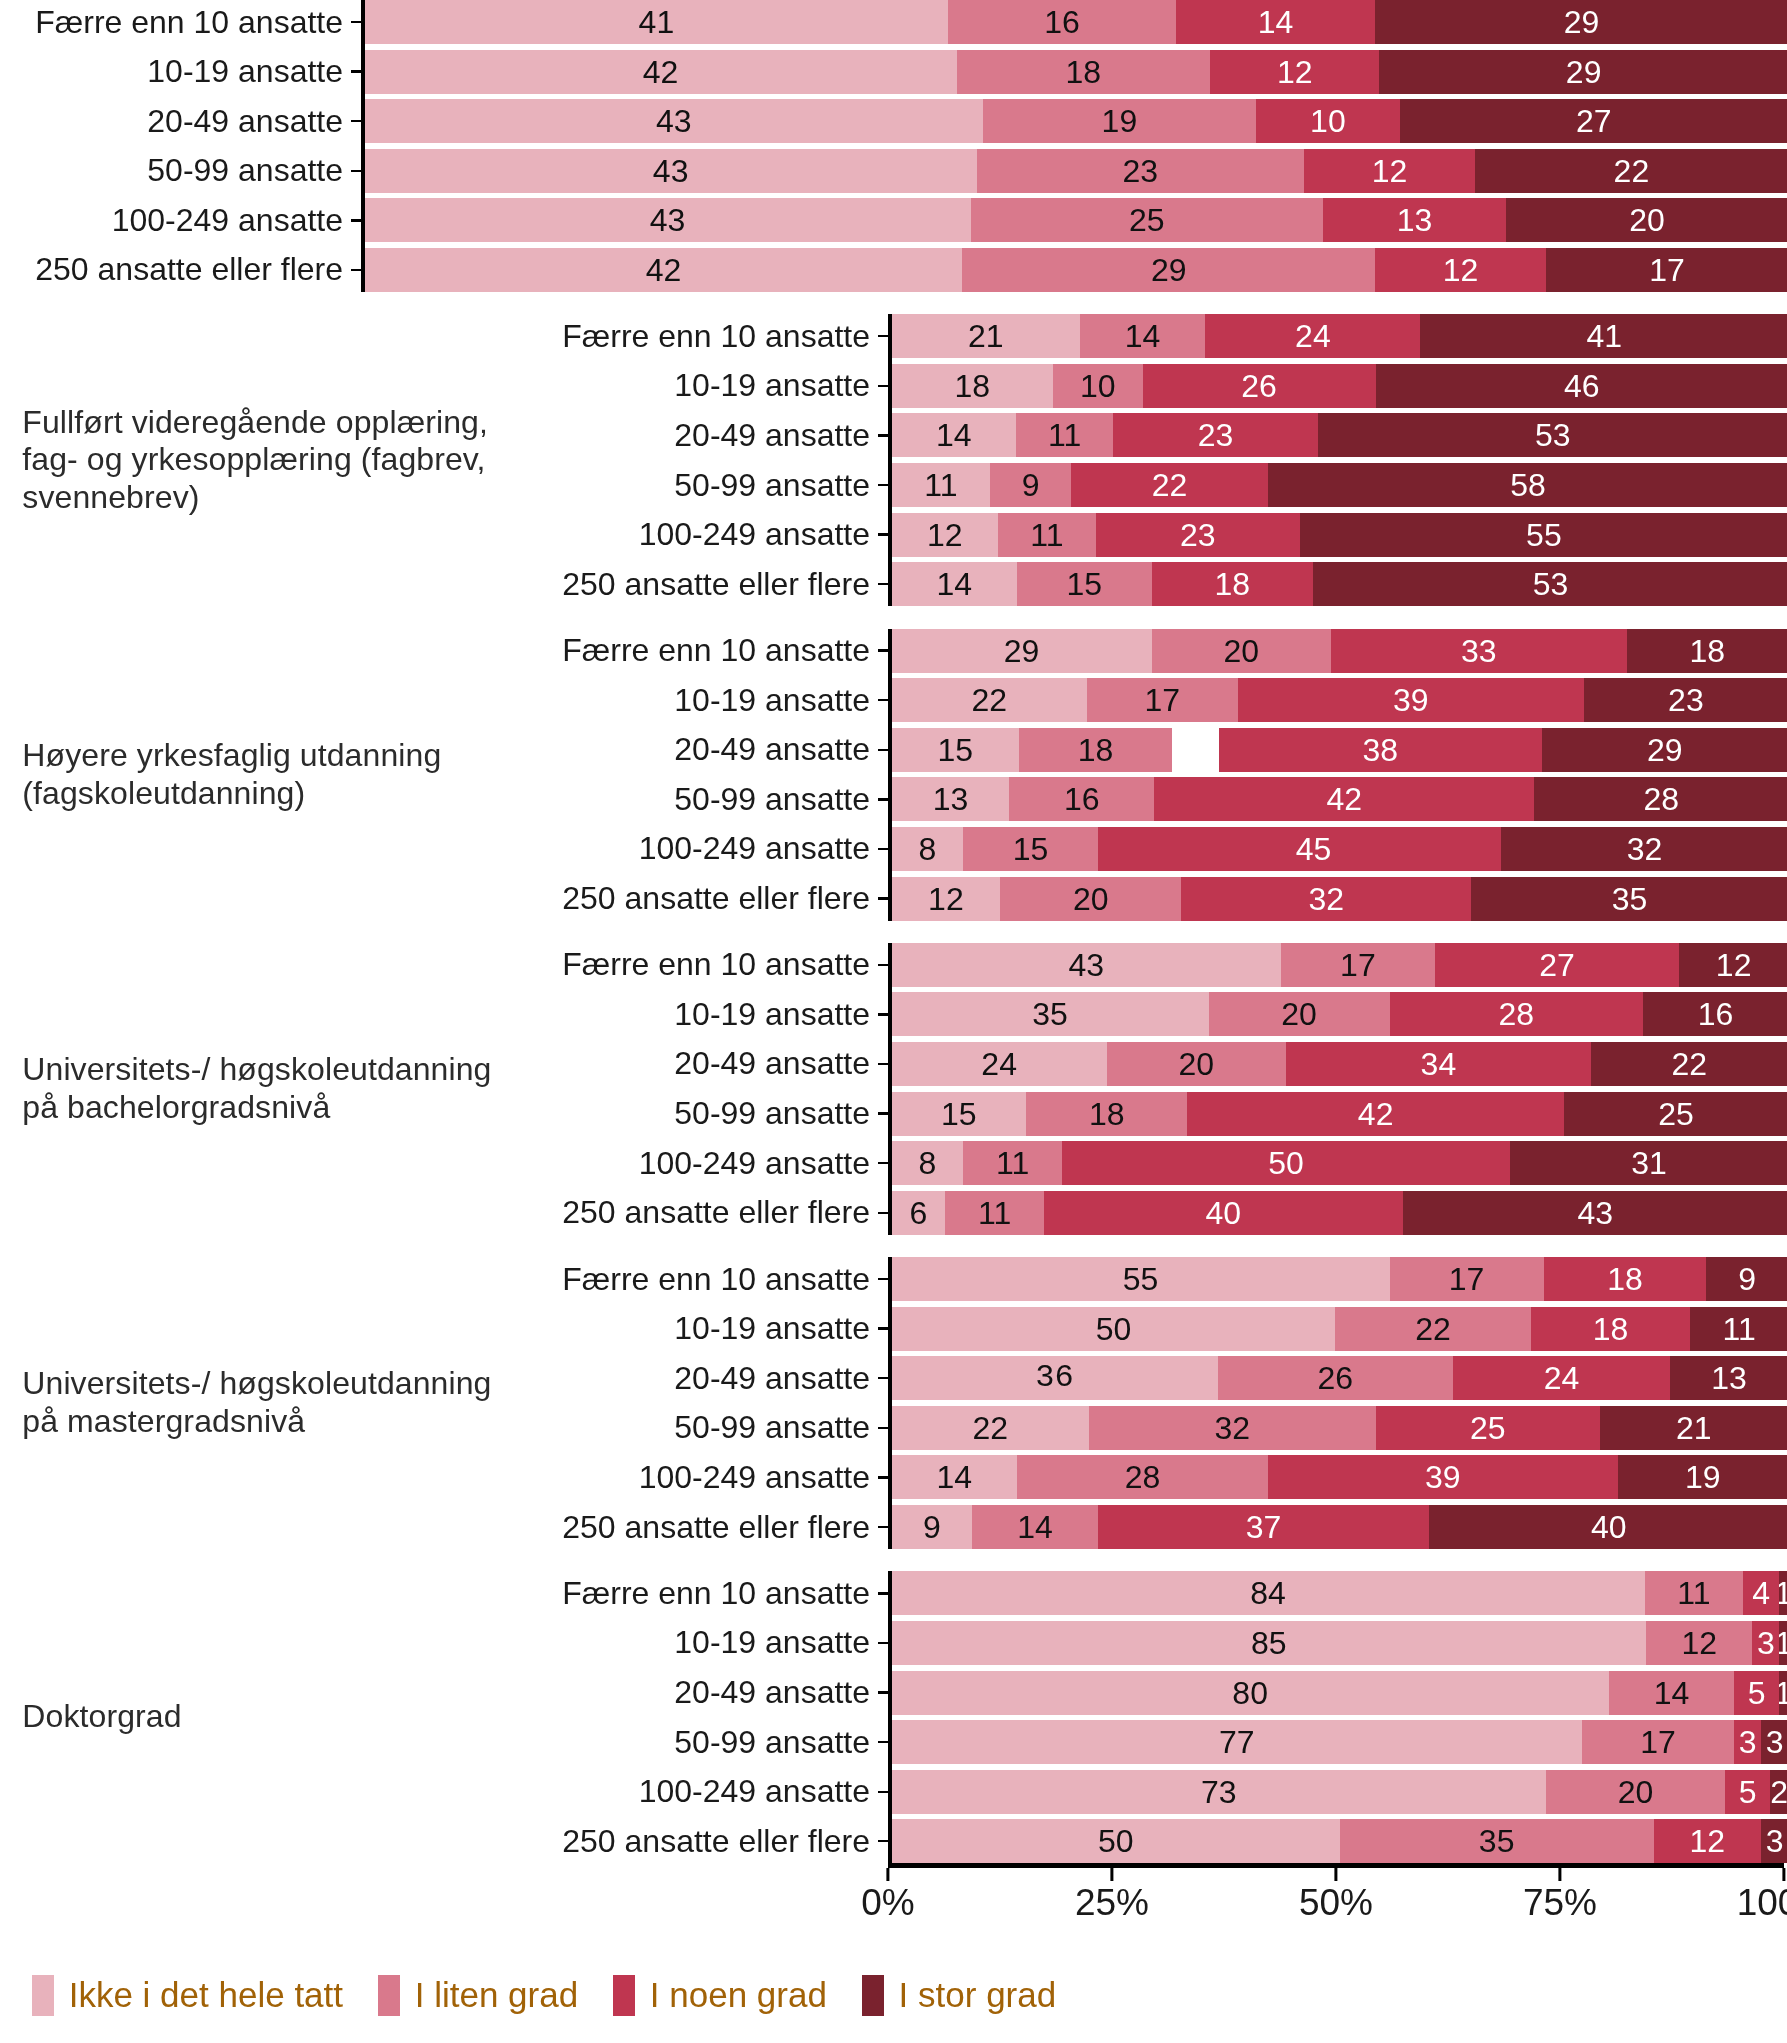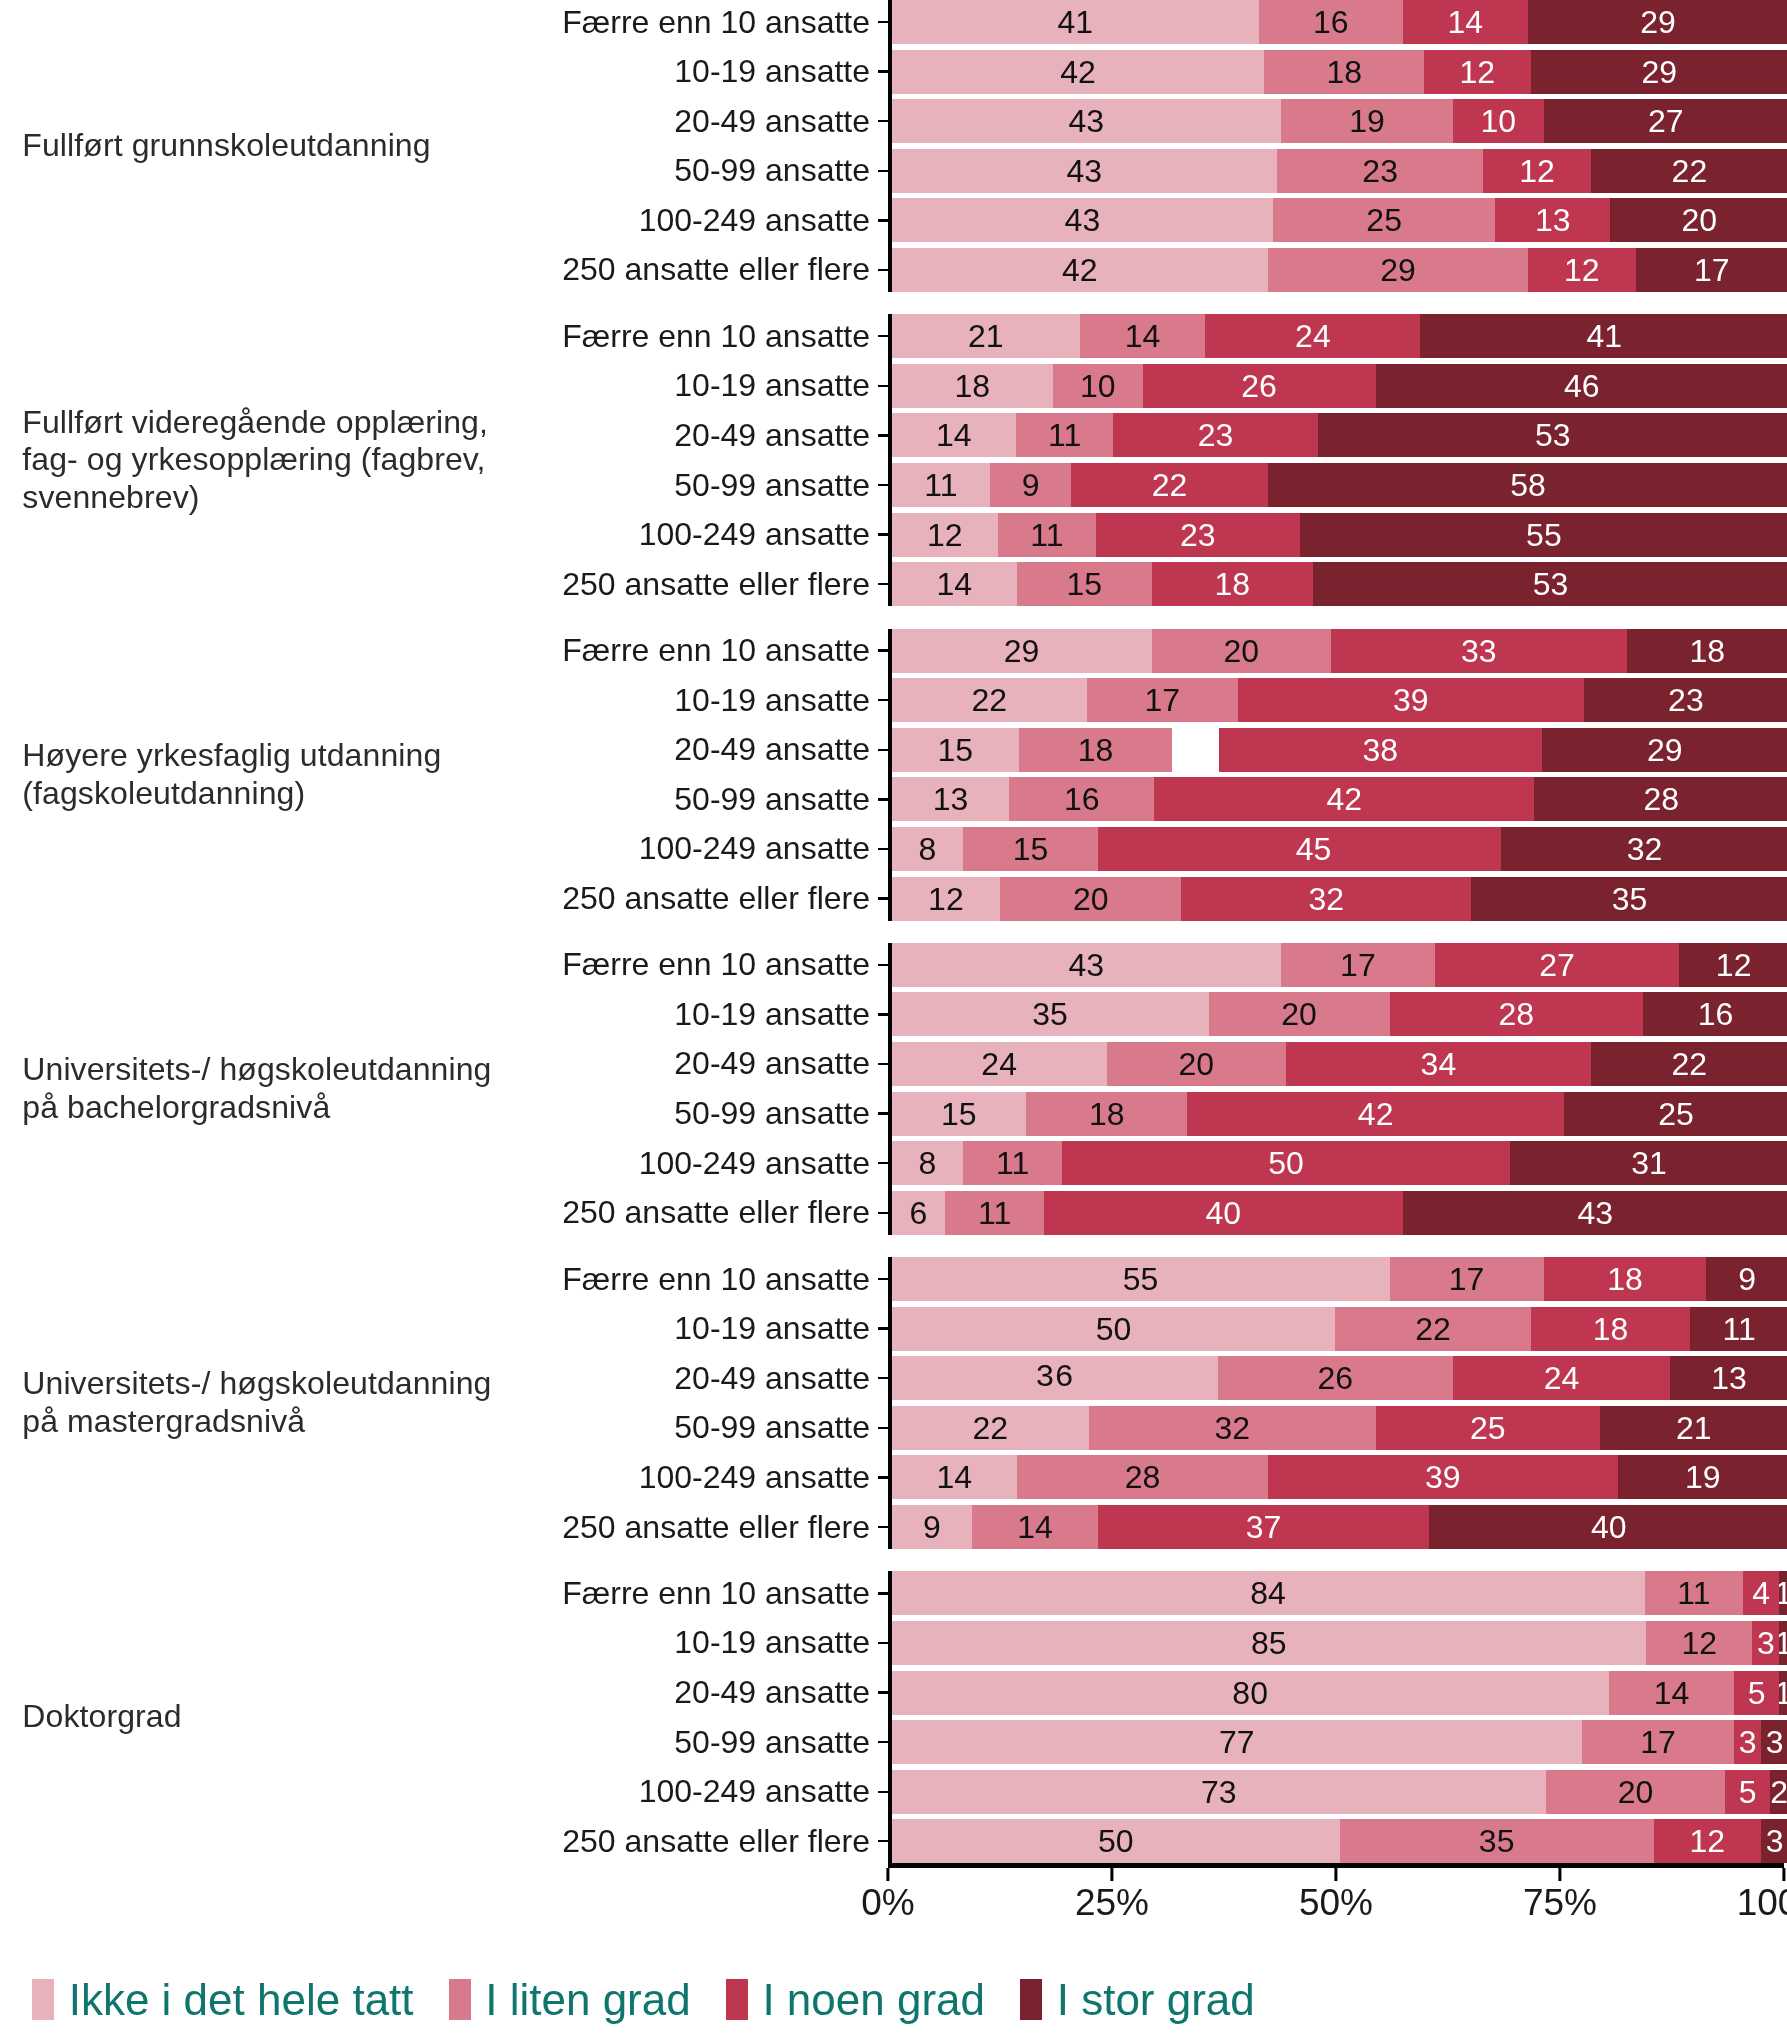--- a/index.html
+++ b/index.html
@@ -125,29 +125,28 @@
   .legend-item{
     display:flex;
     align-items:center;
     margin-right:35px;
   }
   .legend-swatch{
     width:22.3px;height:41px;
     margin-right:14.4px;
     flex:0 0 22.3px;
   }
-  .legend-label{font-size:44px;color:#0f766e;white-space:nowrap;}
+  .legend-label{font-size:35px;color:#a16207;white-space:nowrap;}
 </style>
 </head>
 <body>
 
 <div id="chart-root">
   <div id="panels">
       <div class="panel">
-        <div class="panel-title">Fullført grunnskoleutdanning</div>
         <div class="panel-body">
           <div class="vaxis"></div>
           <div class="row">
             <div class="row-label">Færre enn 10 ansatte</div>
             <div class="tick-mark"></div>
             <div class="axis-spacer"></div>
             <div class="bar">
               <div class="seg s0" style="width: 41%;">
                 <span>41</span>
               </div>

